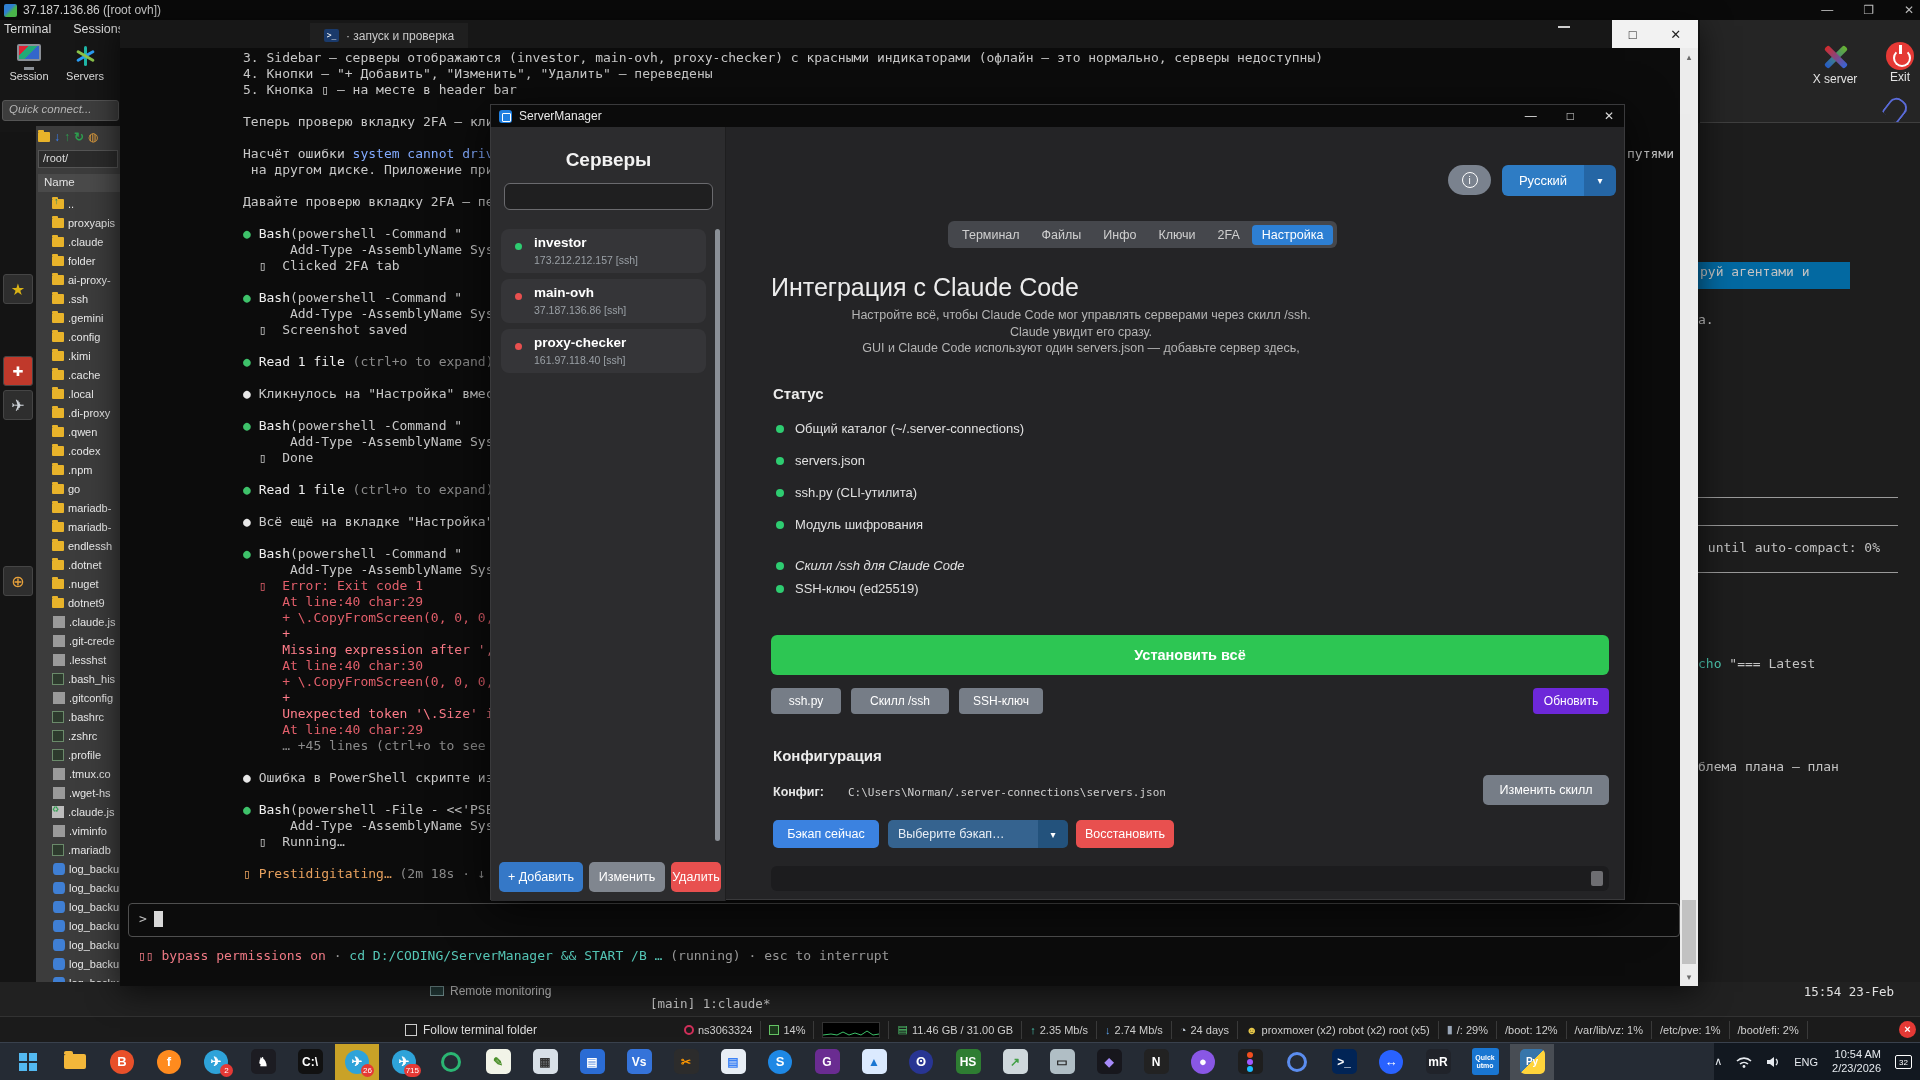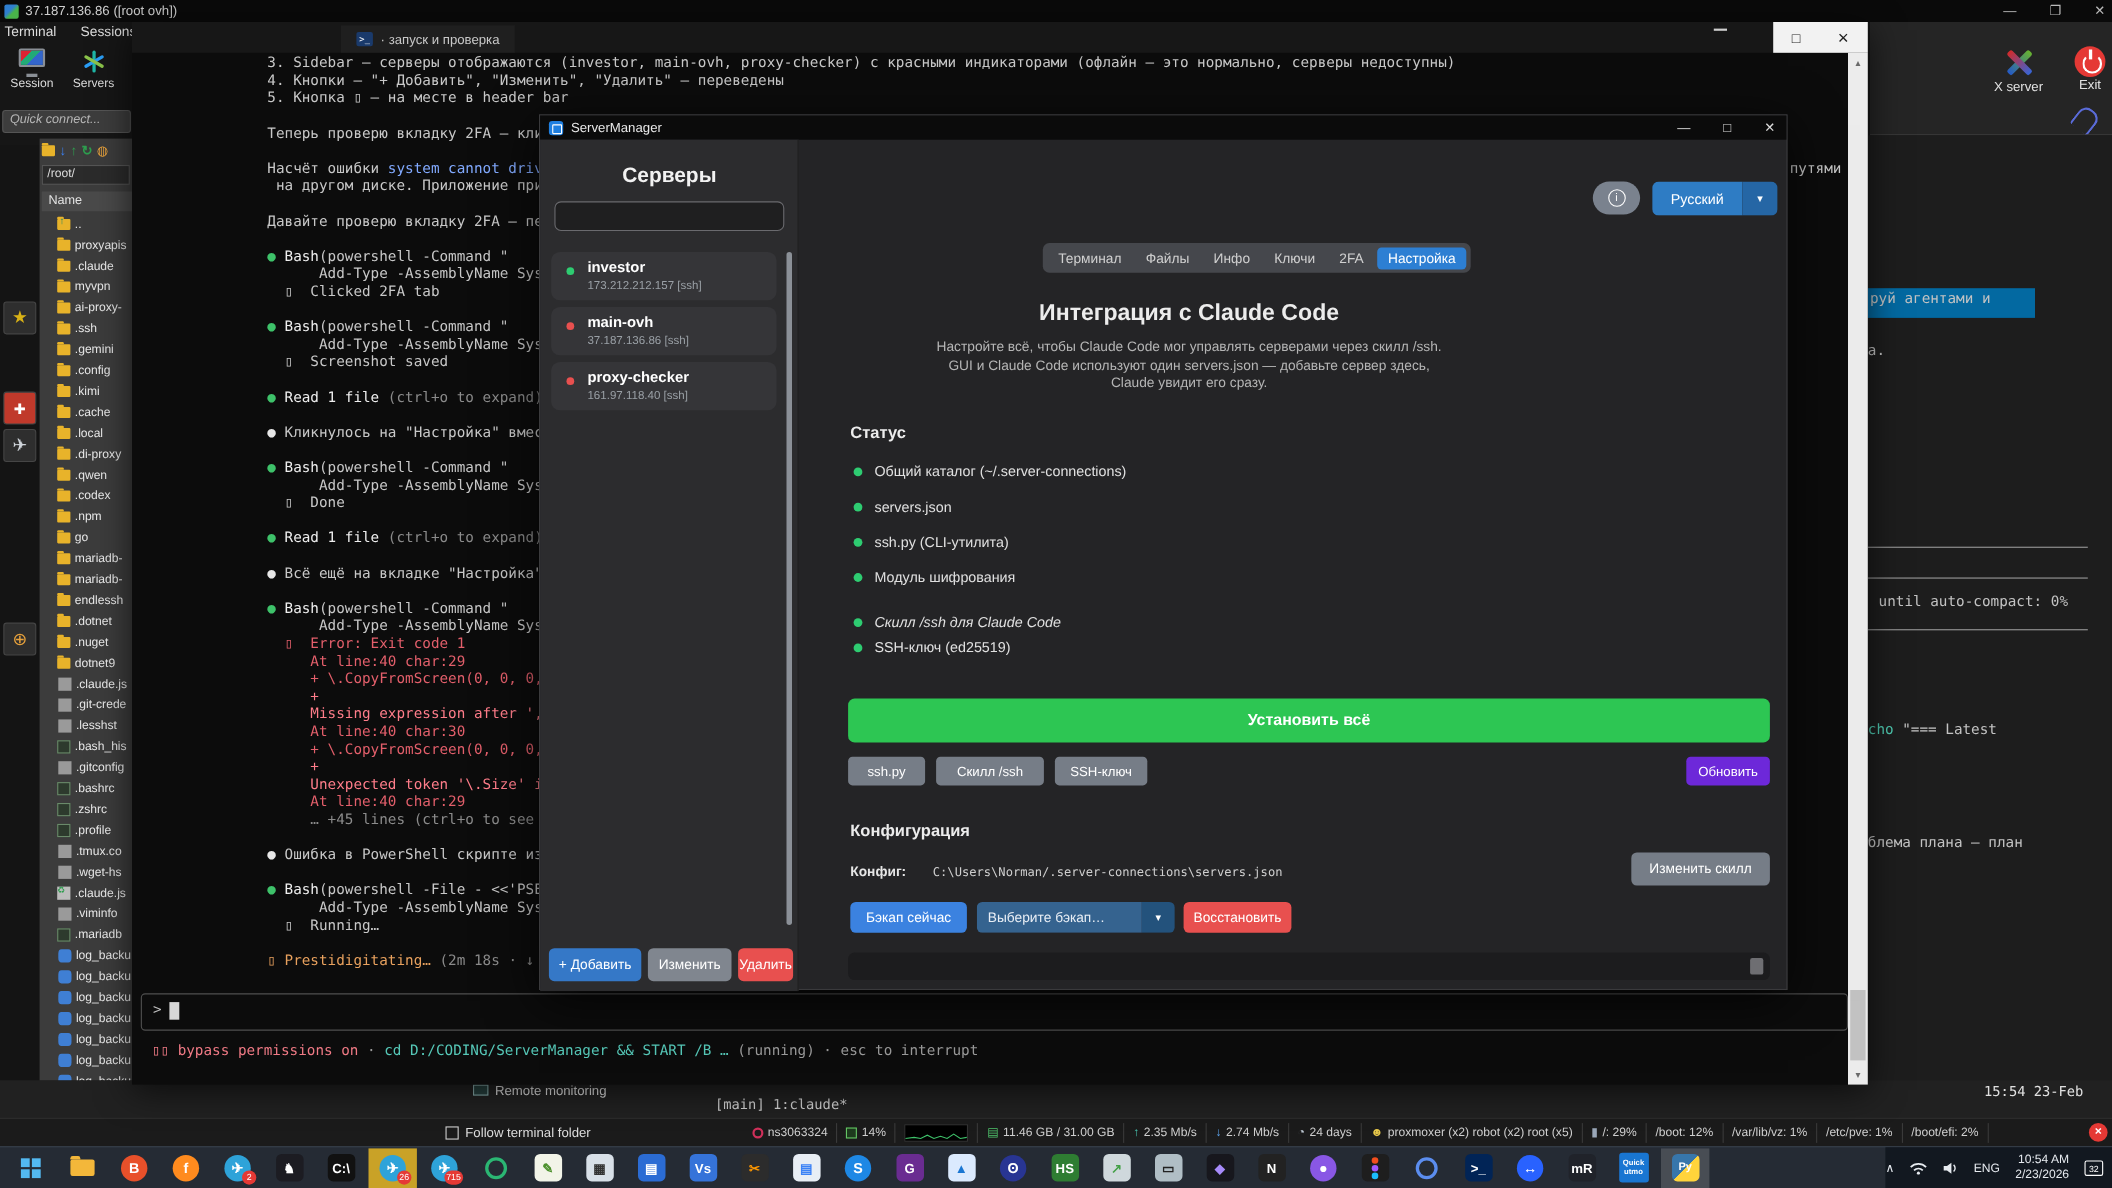--- a/index.html
+++ b/index.html
@@ -147,22 +147,22 @@
     display:flex; align-items:center; justify-content:center; }
   #infopill .i { width:16px; height:16px; border:1.5px solid #fff; border-radius:50%; color:#fff; font-size:10px;
     text-align:center; line-height:15px; }
   #langsel { position:absolute; left:776px; top:38px; width:114px; height:31px; display:flex; border-radius:6px; overflow:hidden; }
   #langsel .lab { flex:1; background:#2e7cc4; color:#fff; font-size:13px; display:flex; align-items:center; justify-content:center; }
   #langsel .chev { width:32px; background:#2566a5; color:#fff; font-size:10px; display:flex; align-items:center; justify-content:center; }
   #smtabs { position:absolute; left:222px; top:94px; height:27px; background:#45474c; border-radius:6px;
     display:flex; align-items:center; padding:0 4px; gap:2px; }
   .smtab { padding:3px 10px; color:#d0d0d0; font-size:12.5px; border-radius:4px; }
   .smtab.active { background:#2d7fd3; color:#fff; }
-  #smtitle2 { position:absolute; left:45px; top:146px; width:620px; text-align:center; color:#ececec;
-    font-size:21px; font-weight:bold; }
+  #smtitle2 { position:absolute; left:45px; top:146px; width:620px; color:#ececec;
+    font-size:25px; font-weight:normal; }
   #smsub { position:absolute; left:45px; top:180px; width:620px; text-align:center; color:#b5b5b5;
     font-size:12.5px; line-height:16.5px; }
   #stheading { position:absolute; left:47px; top:258px; color:#ececec; font-size:15px; font-weight:bold; }
   .stitem { position:absolute; left:50px; display:flex; align-items:center; gap:11px; color:#e0e0e0; font-size:13px; }
   .stitem .sdot { width:8px; height:8px; border-radius:50%; background:#2ecc71; }
   #installall { position:absolute; left:45px; top:508px; width:838px; height:40px; background:#2dc653; border:none;
     border-radius:6px; color:#fff; font-size:14.5px; font-weight:bold; }
   .gbtn { position:absolute; top:561px; height:26px; background:#767d87; border:none; border-radius:4px;
     color:#fff; font-size:12px; }
   #refresh { position:absolute; left:807px; top:561px; width:76px; height:26px; background:#6d28d9; border:none;
@@ -275,21 +275,21 @@
         <div class="frow">
           <span class="fi folder"></span>
           <span>proxyapis</span>
         </div>
         <div class="frow">
           <span class="fi folder"></span>
           <span>.claude</span>
         </div>
         <div class="frow">
           <span class="fi folder"></span>
-          <span>myvpn</span>
+          <span>folder</span>
         </div>
         <div class="frow">
           <span class="fi folder"></span>
           <span>ai-proxy-</span>
         </div>
         <div class="frow">
           <span class="fi folder"></span>
           <span>.ssh</span>
         </div>
         <div class="frow">
@@ -610,22 +610,22 @@
           <div class="smtab">Терминал</div>
           <div class="smtab">Файлы</div>
           <div class="smtab">Инфо</div>
           <div class="smtab">Ключи</div>
           <div class="smtab">2FA</div>
           <div class="smtab active">Настройка</div>
         </div>
       <div id="smtitle2">Интеграция с Claude Code</div>
       <div id="smsub">
           <div>Настройте всё, чтобы Claude Code мог управлять серверами через скилл /ssh.</div>
+          <div>Claude увидит его сразу.</div>
           <div>GUI и Claude Code используют один servers.json — добавьте сервер здесь,</div>
-          <div>Claude увидит его сразу.</div>
         </div>
       <div id="stheading">Статус</div>
       <div id="stitems">
           <div class="stitem" style="top: 294px;">
             <span class="sdot"></span>
             <span>Общий каталог (~/.server-connections)</span>
           </div>
           <div class="stitem" style="top: 326px;">
             <span class="sdot"></span>
             <span>servers.json</span>

